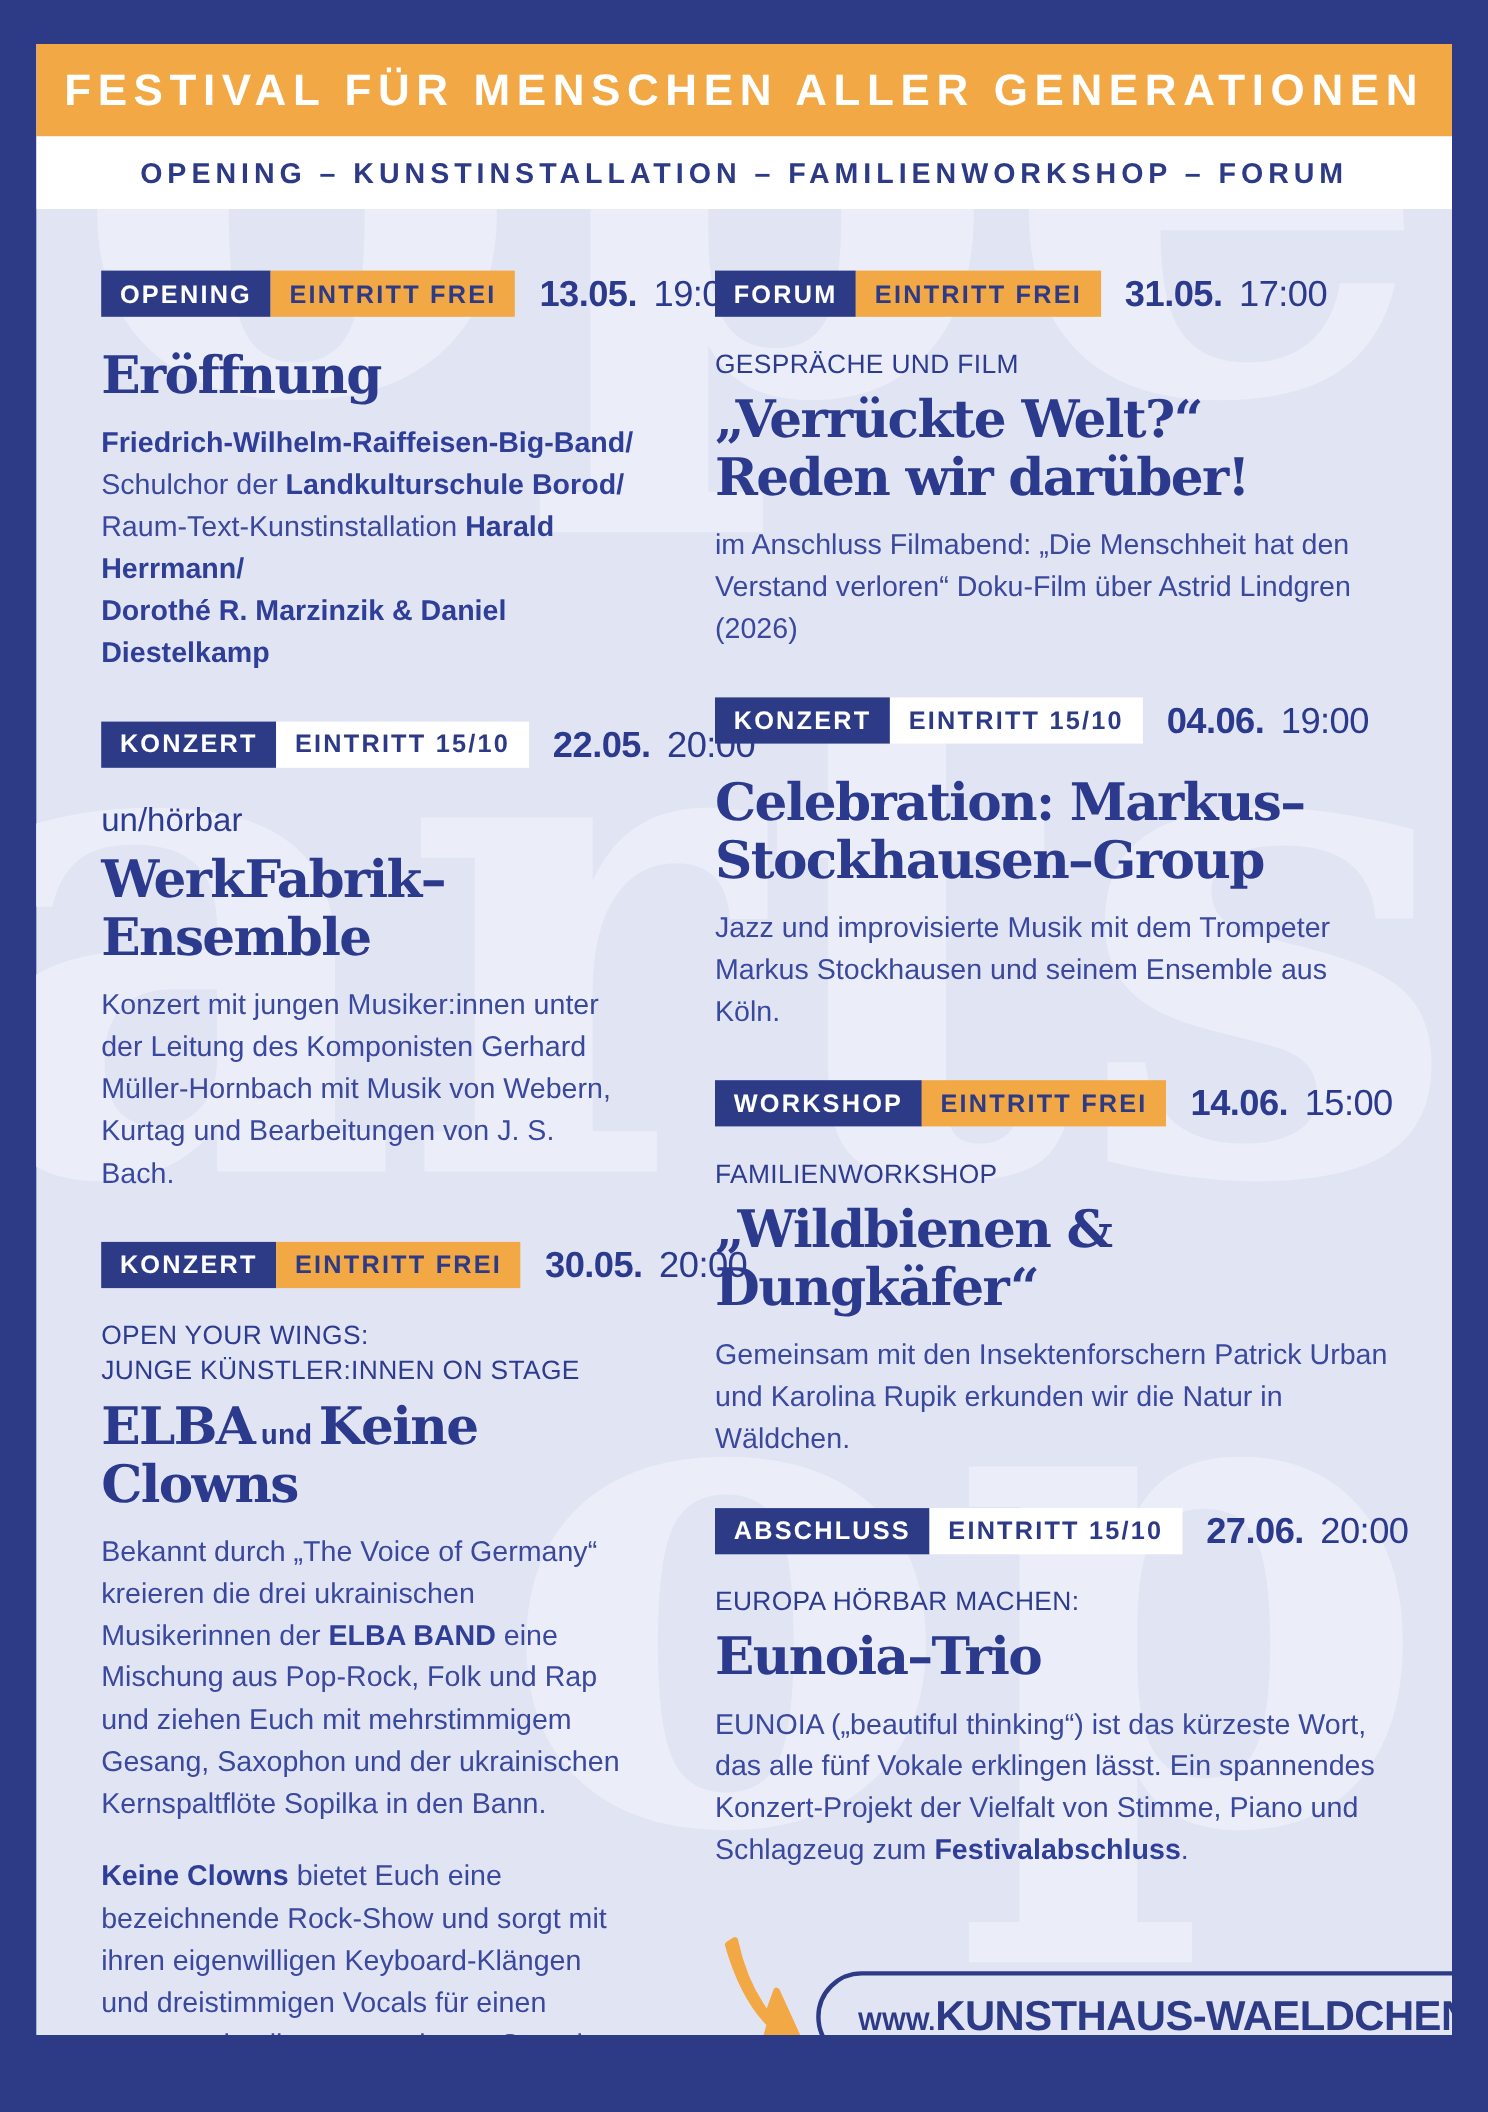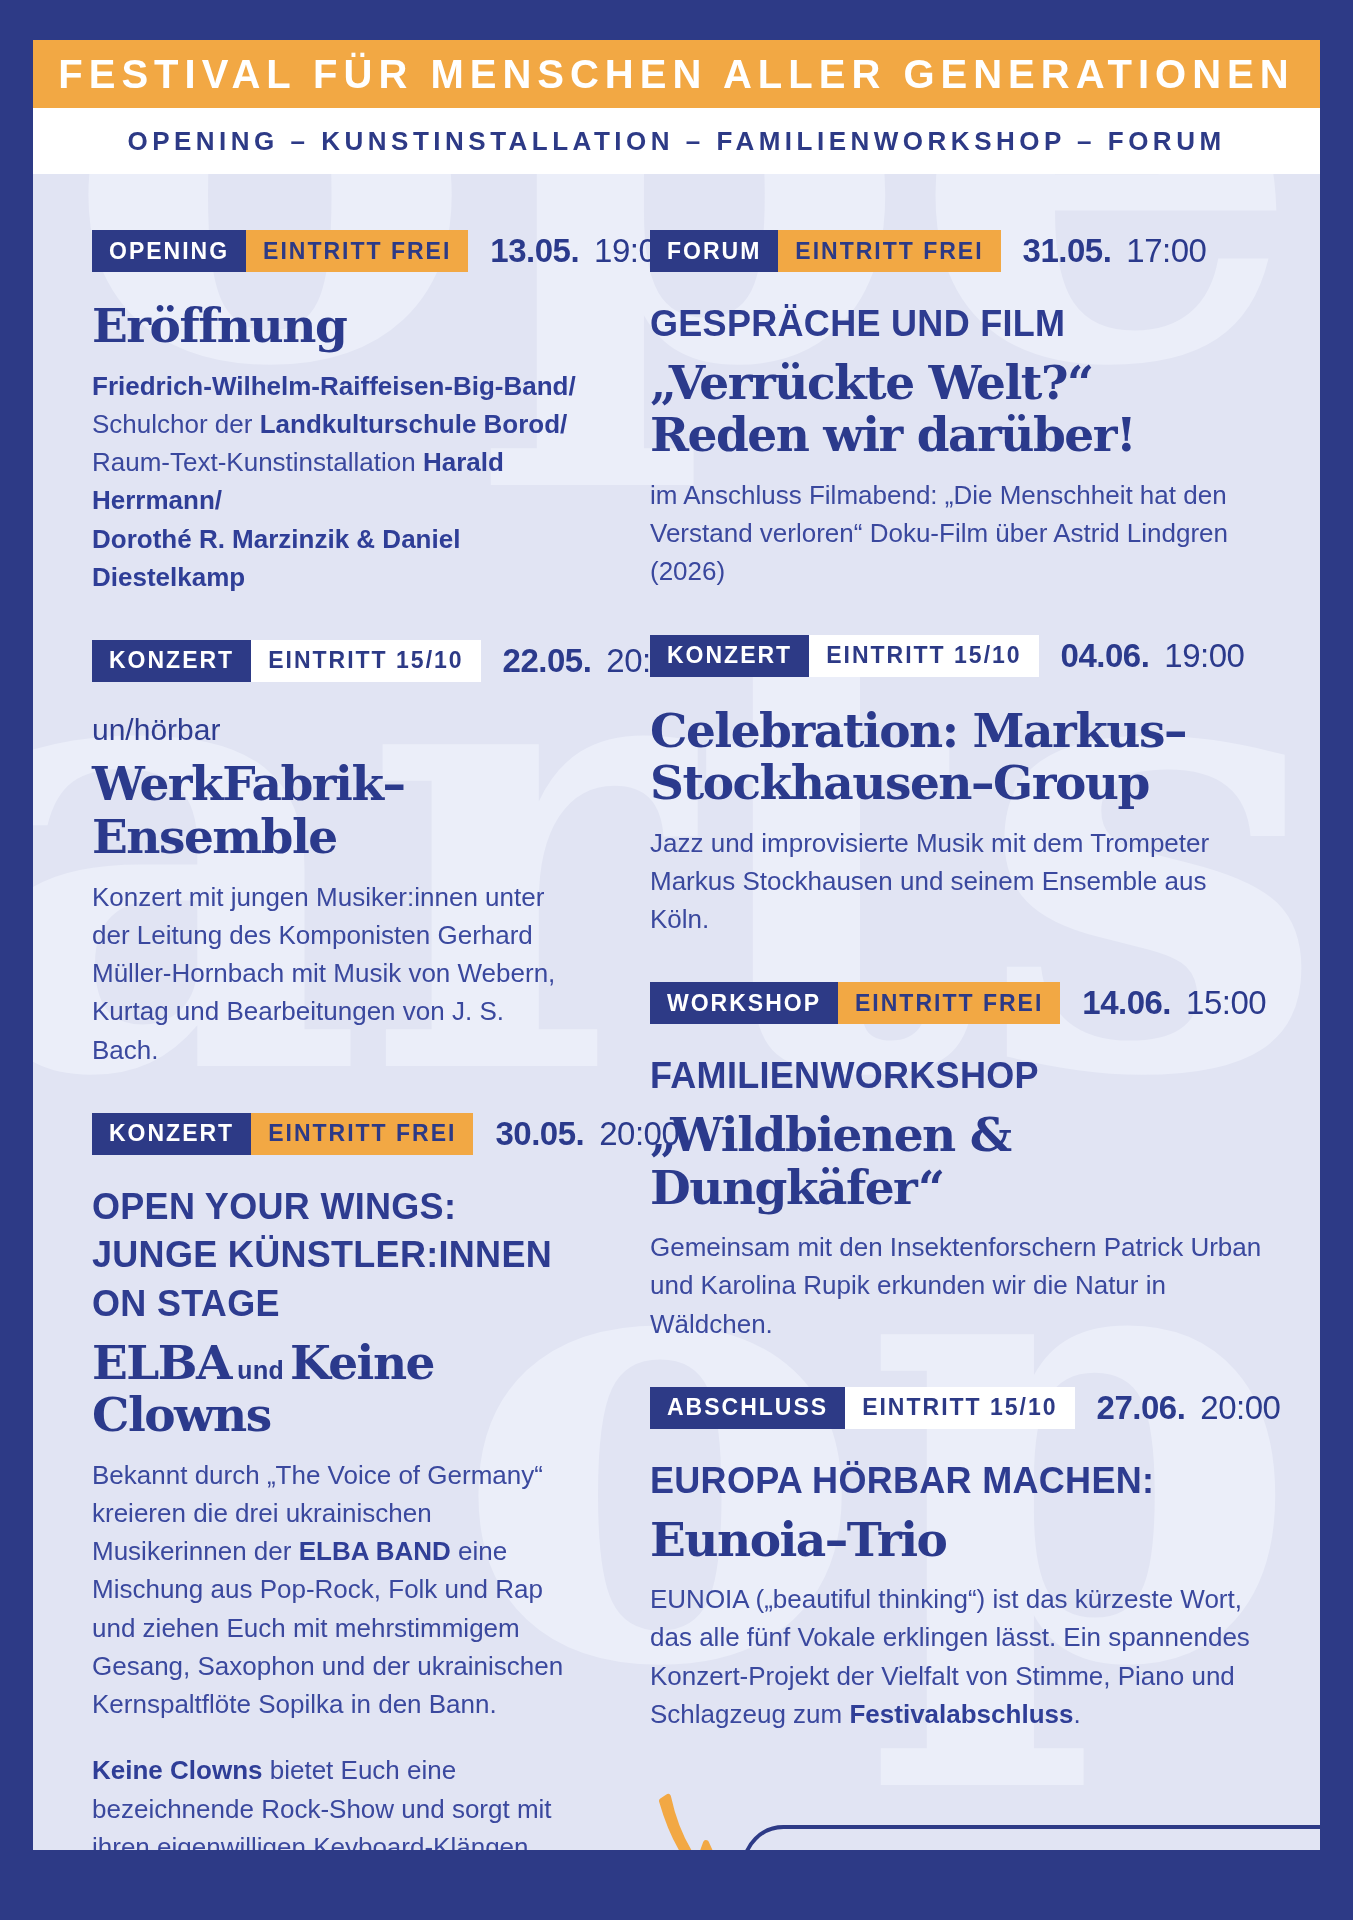--- a/index.html
+++ b/index.html
@@ -11,21 +11,21 @@
     position:absolute;left:33px;right:33px;top:40px;bottom:70px;
     background:#e1e4f3;overflow:hidden;
   }
   
   .wm{
     position:absolute;z-index:1;font-family:"DejaVu Serif",serif;
     color:#ebeef9;font-weight:bold;line-height:0.8;pointer-events:none;user-select:none;
   }
   
   .band-orange{
-    position:relative;z-index:2;height:68px;background:#f2a844;
+    position:relative;z-index:2;height:84px;background:#f2a844;
     display:flex;align-items:center;justify-content:center;
   }
   .band-orange .t{
     color:#ffffff;font-size:40px;font-weight:bold;letter-spacing:6px;white-space:nowrap;
   }
   .band-white{
     position:relative;z-index:2;height:66px;background:#ffffff;
     display:flex;align-items:center;justify-content:center;
   }
   .band-white .t{
@@ -41,21 +41,21 @@
   .event{margin-bottom:44px;}
   .badges{display:flex;align-items:stretch;height:42px;margin-bottom:28px;}
   .badge{display:flex;align-items:center;padding:0 17px;font-weight:bold;font-size:23px;letter-spacing:2px;white-space:nowrap;}
   .badge.cat{background:#2d3a86;color:#ffffff;}
   .badge.orange{background:#f2a844;color:#2d3a86;}
   .badge.white{background:#ffffff;color:#2d3a86;}
   .when{display:flex;align-items:center;margin-left:22px;color:#2b3a8c;white-space:nowrap;}
   .date{font-size:33px;font-weight:800;letter-spacing:-0.5px;}
   .time{font-size:33px;font-weight:400;margin-left:15px;letter-spacing:-0.5px;}
 
-  .kicker{color:#2e3c90;font-size:36px;line-height:1.35;margin:0 0 8px;font-weight:700;letter-spacing:0.3px;}
+  .kicker{color:#2e3c90;font-size:24px;line-height:1.35;margin:0 0 8px;font-weight:400;letter-spacing:0.3px;}
   .kicker.lower{font-size:30px;font-weight:400;letter-spacing:0;}
 
   .title{
     font-family:"DejaVu Serif",serif;font-weight:bold;color:#2b3a8c;
     font-size:47px;line-height:1.12;letter-spacing:-1.5px;margin:0 0 14px;
   }
   .title .tline{display:block;}
   .title .small{
     font-family:Liberation Mono, monospace;font-size:26px;font-weight:600;letter-spacing:0;
     margin:0 6px;

